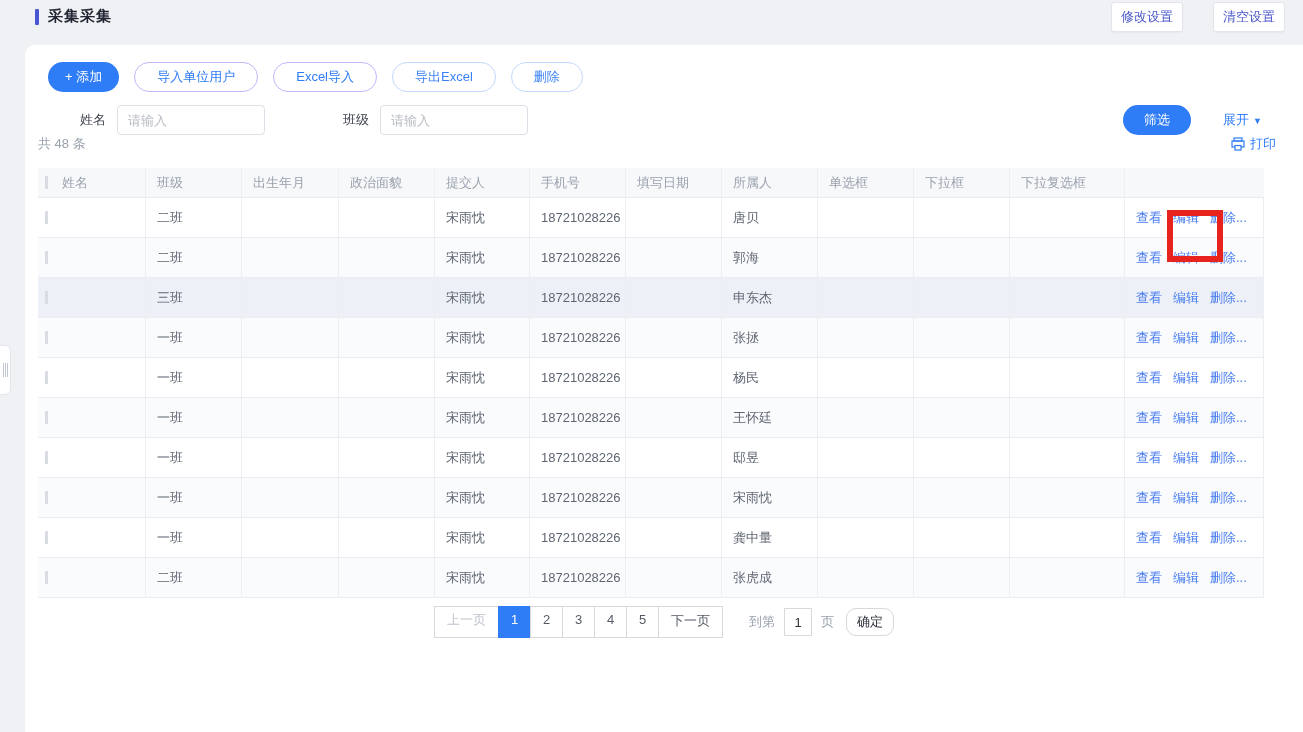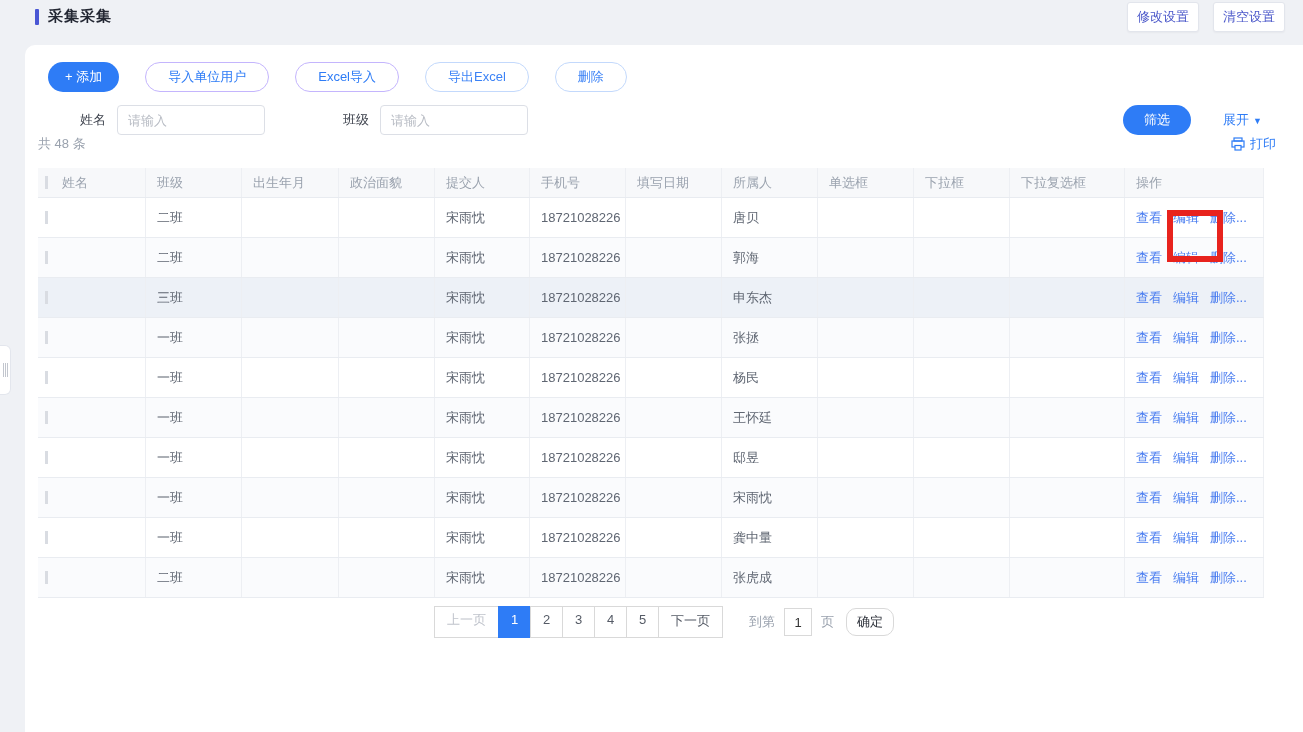--- a/index.html
+++ b/index.html
@@ -4,32 +4,32 @@
 <style>
   * { margin:0; padding:0; box-sizing:border-box; }
   html,body { width:1303px; height:732px; overflow:hidden; }
   body { font-family:"Liberation Sans","DejaVu Sans",sans-serif; background:#eff1f5; position:relative; font-size:13px; color:#5f6672; }
 
   
   .topbar { height:33px; display:flex; align-items:center; padding:0 10px 0 35px; }
   .title-block { display:flex; align-items:center; gap:9px; }
   .title-accent { width:4px; height:16px; background:#4956d4; border-radius:1px; }
   .page-title { font-size:15px; font-weight:bold; color:#232733; letter-spacing:1px; }
-  .topbar-actions { margin-left:auto; display:flex; gap:14px; padding-right:8px; }
+  .topbar-actions { margin-left:auto; display:flex; gap:30px; padding-right:8px; }
   .top-btn { background:#fff; border:1px solid #e2e5ec; border-radius:3px; padding:5px 9px; font-size:13px; color:#4956c9; cursor:pointer; box-shadow:0 1px 2px rgba(0,0,0,.04); }
 
   
   .card { position:absolute; left:25px; right:0; top:45px; bottom:0; background:#fff; border-radius:10px 0 0 0; padding:0 13px; }
 
   
   .drawer-handle { position:absolute; left:0; top:345px; width:11px; height:50px; background:#fff; border:1px solid #e3e6ed; border-left:none; border-radius:0 6px 6px 0; display:flex; align-items:center; justify-content:center; cursor:pointer; }
   .grip { width:1px; height:14px; background:#c2c6ce; box-shadow:2px 0 0 #c2c6ce, 4px 0 0 #c2c6ce; margin-right:4px; }
 
   
-  .toolbar { padding-top:17px; margin-left:10px; display:flex; gap:26px; align-items:flex-end; }
+  .toolbar { padding-top:17px; margin-left:10px; display:flex; gap:15px; align-items:flex-end; }
   .pill { height:30px; border-radius:15px; font-size:13px; display:inline-flex; align-items:center; justify-content:center; cursor:pointer; }
   .btn-primary { background:#2e7cf6; color:#fff; border:none; padding:0 17px; }
   .btn-outline { background:#fff; color:#2e7cf6; border:1px solid #c4b5fd; padding:0 22px; }
   .btn-disabled { background:#fff; color:#3b82f6; border:1px solid #c3d9fc; padding:0 22px; cursor:default; }
 
   
   .filter-row { margin-top:13px; display:flex; align-items:center; margin-left:42px; margin-right:14px; }
   .f-label { color:#3a3f4a; margin-right:11px; }
   .f-input { width:148px; height:30px; border:1px solid #dcdfe6; border-radius:4px; padding:0 10px; font-size:13px; color:#333; font-family:inherit; }
   .f-input::placeholder { color:#b8bcc4; }
@@ -136,21 +136,20 @@
       <div class="td c1">班级</div>
       <div class="td c2">出生年月</div>
       <div class="td c3">政治面貌</div>
       <div class="td c4">提交人</div>
       <div class="td c5">手机号</div>
       <div class="td c6">填写日期</div>
       <div class="td c7">所属人</div>
       <div class="td c8">单选框</div>
       <div class="td c9">下拉框</div>
       <div class="td c10">下拉复选框</div>
-      <div class="td c11">操作</div>
     </div>
     <div id="tbody">
   <div class="tr">
     <div class="td c-nar">
             <span class="chk-frag"></span>
           </div>
     <div class="td c0"></div>
     <div class="td c1">二班</div>
     <div class="td c2"></div>
     <div class="td c3"></div>

